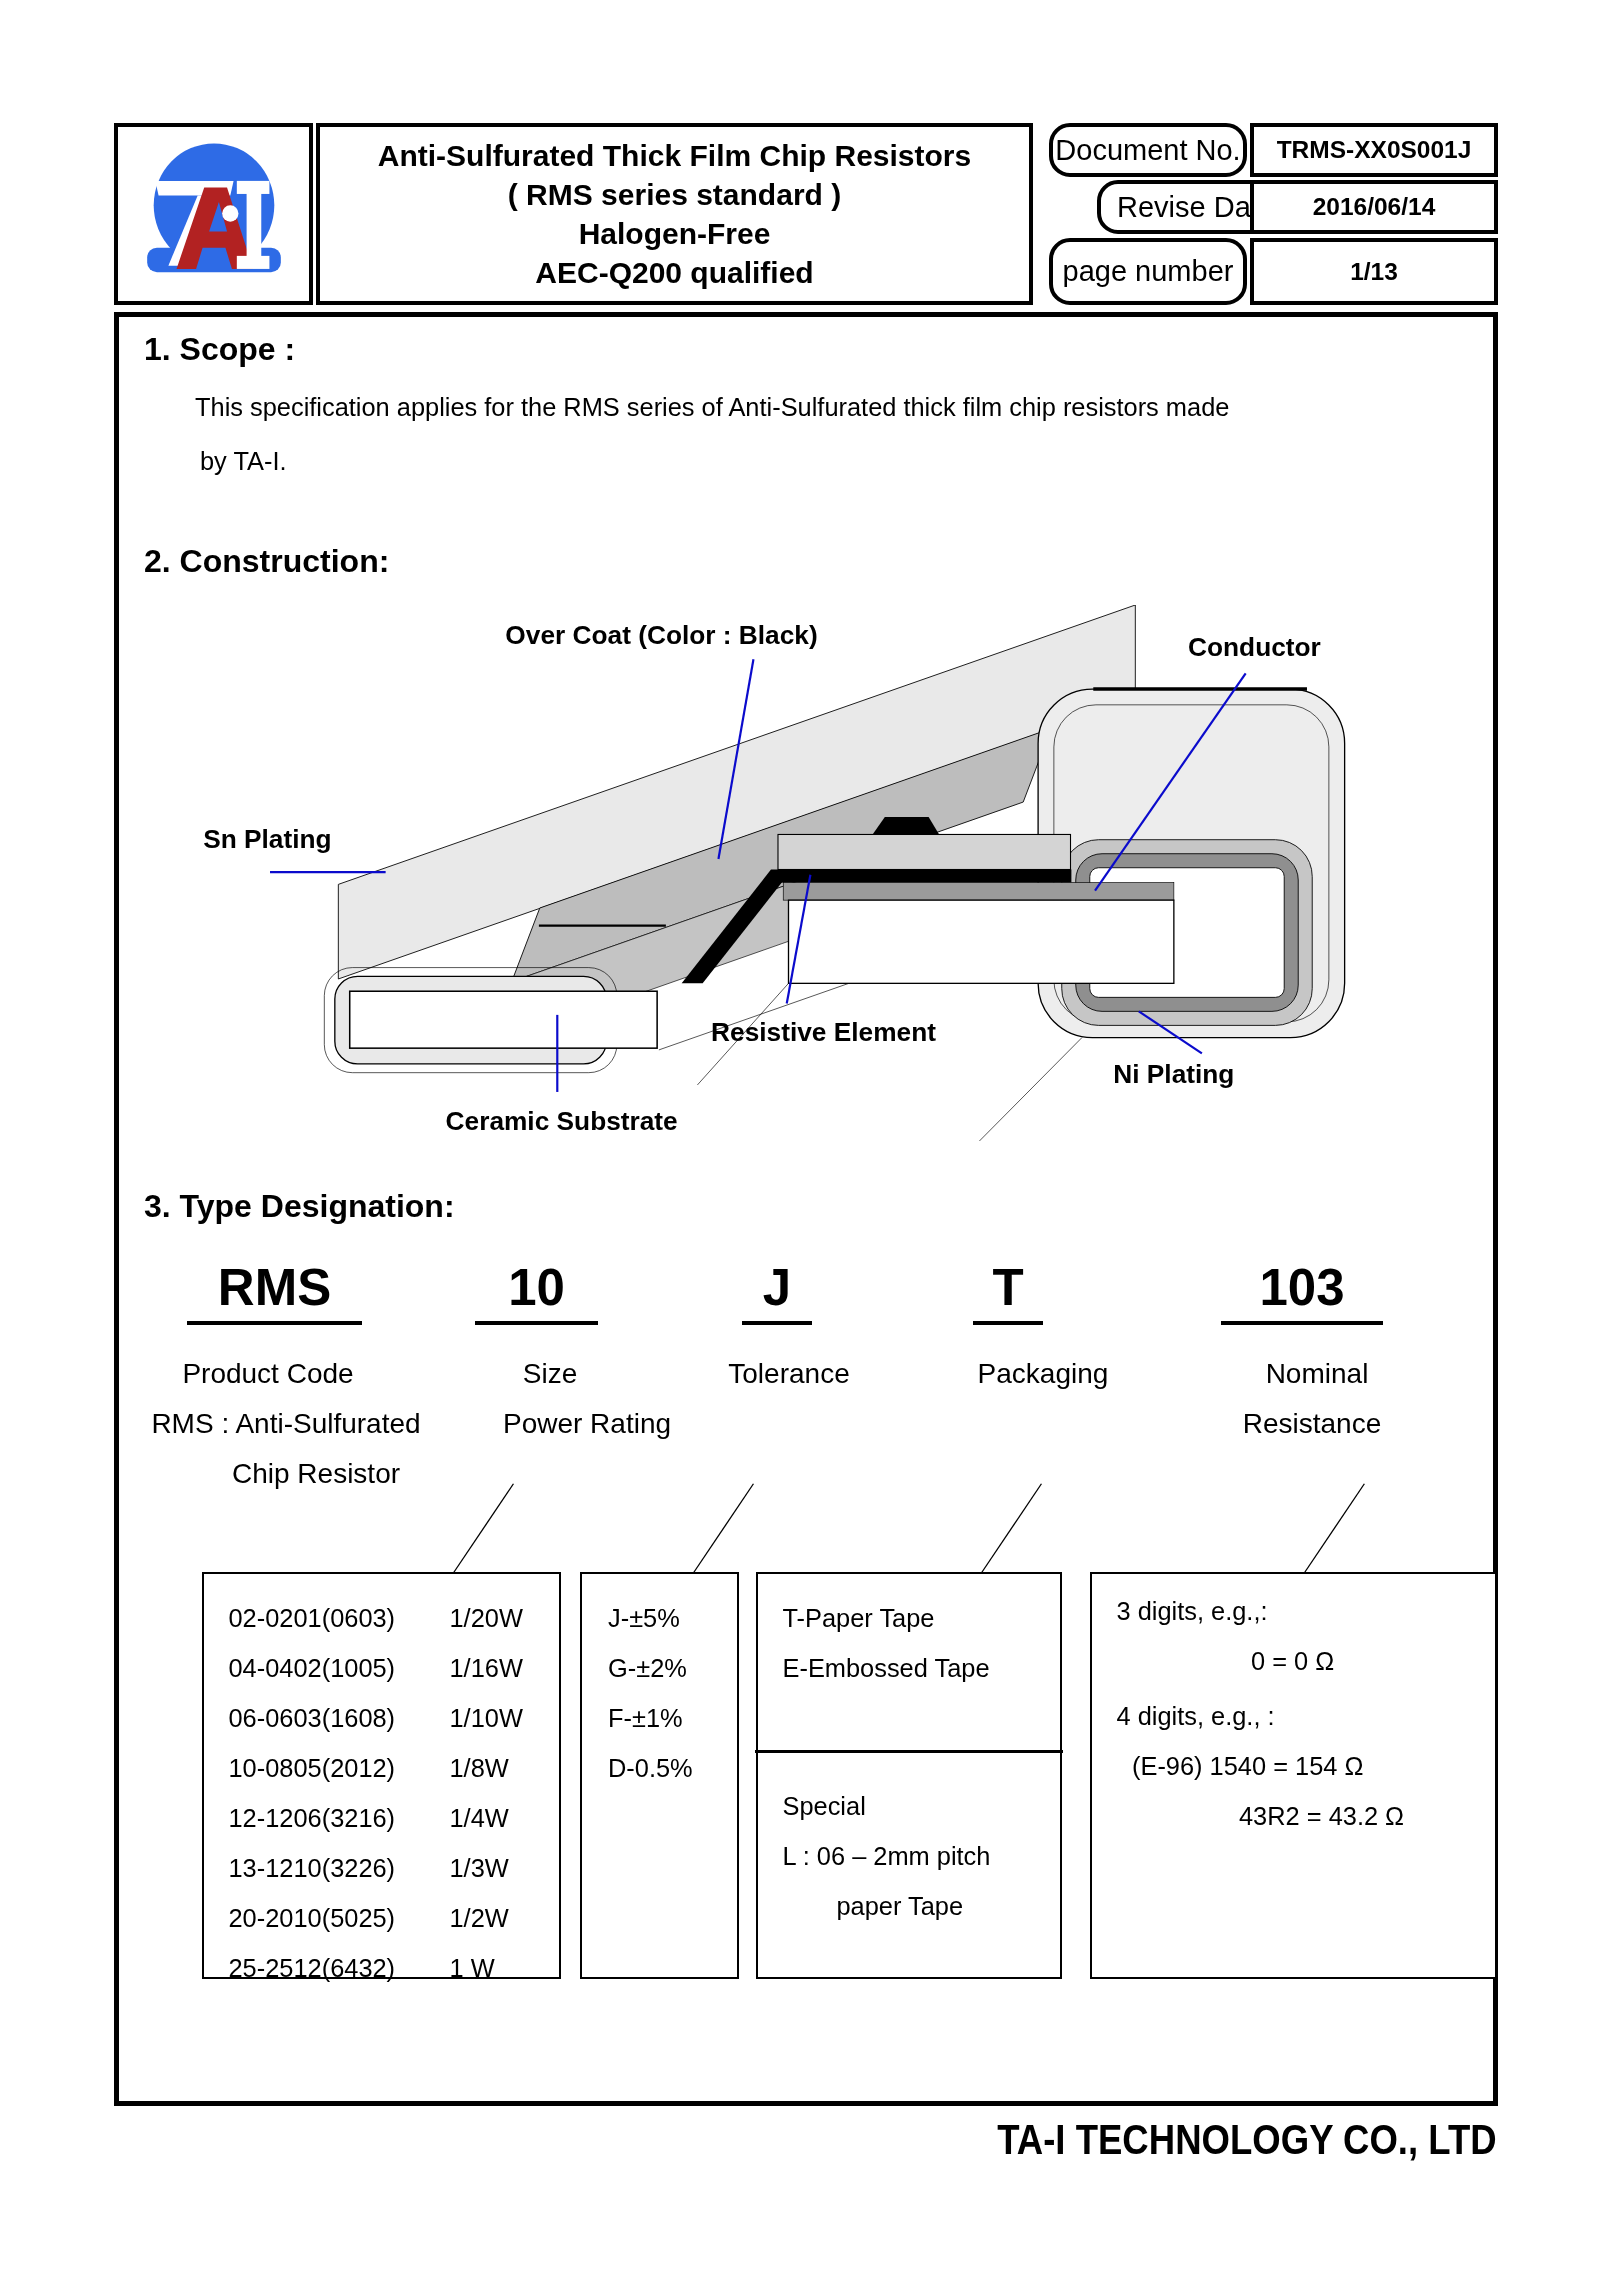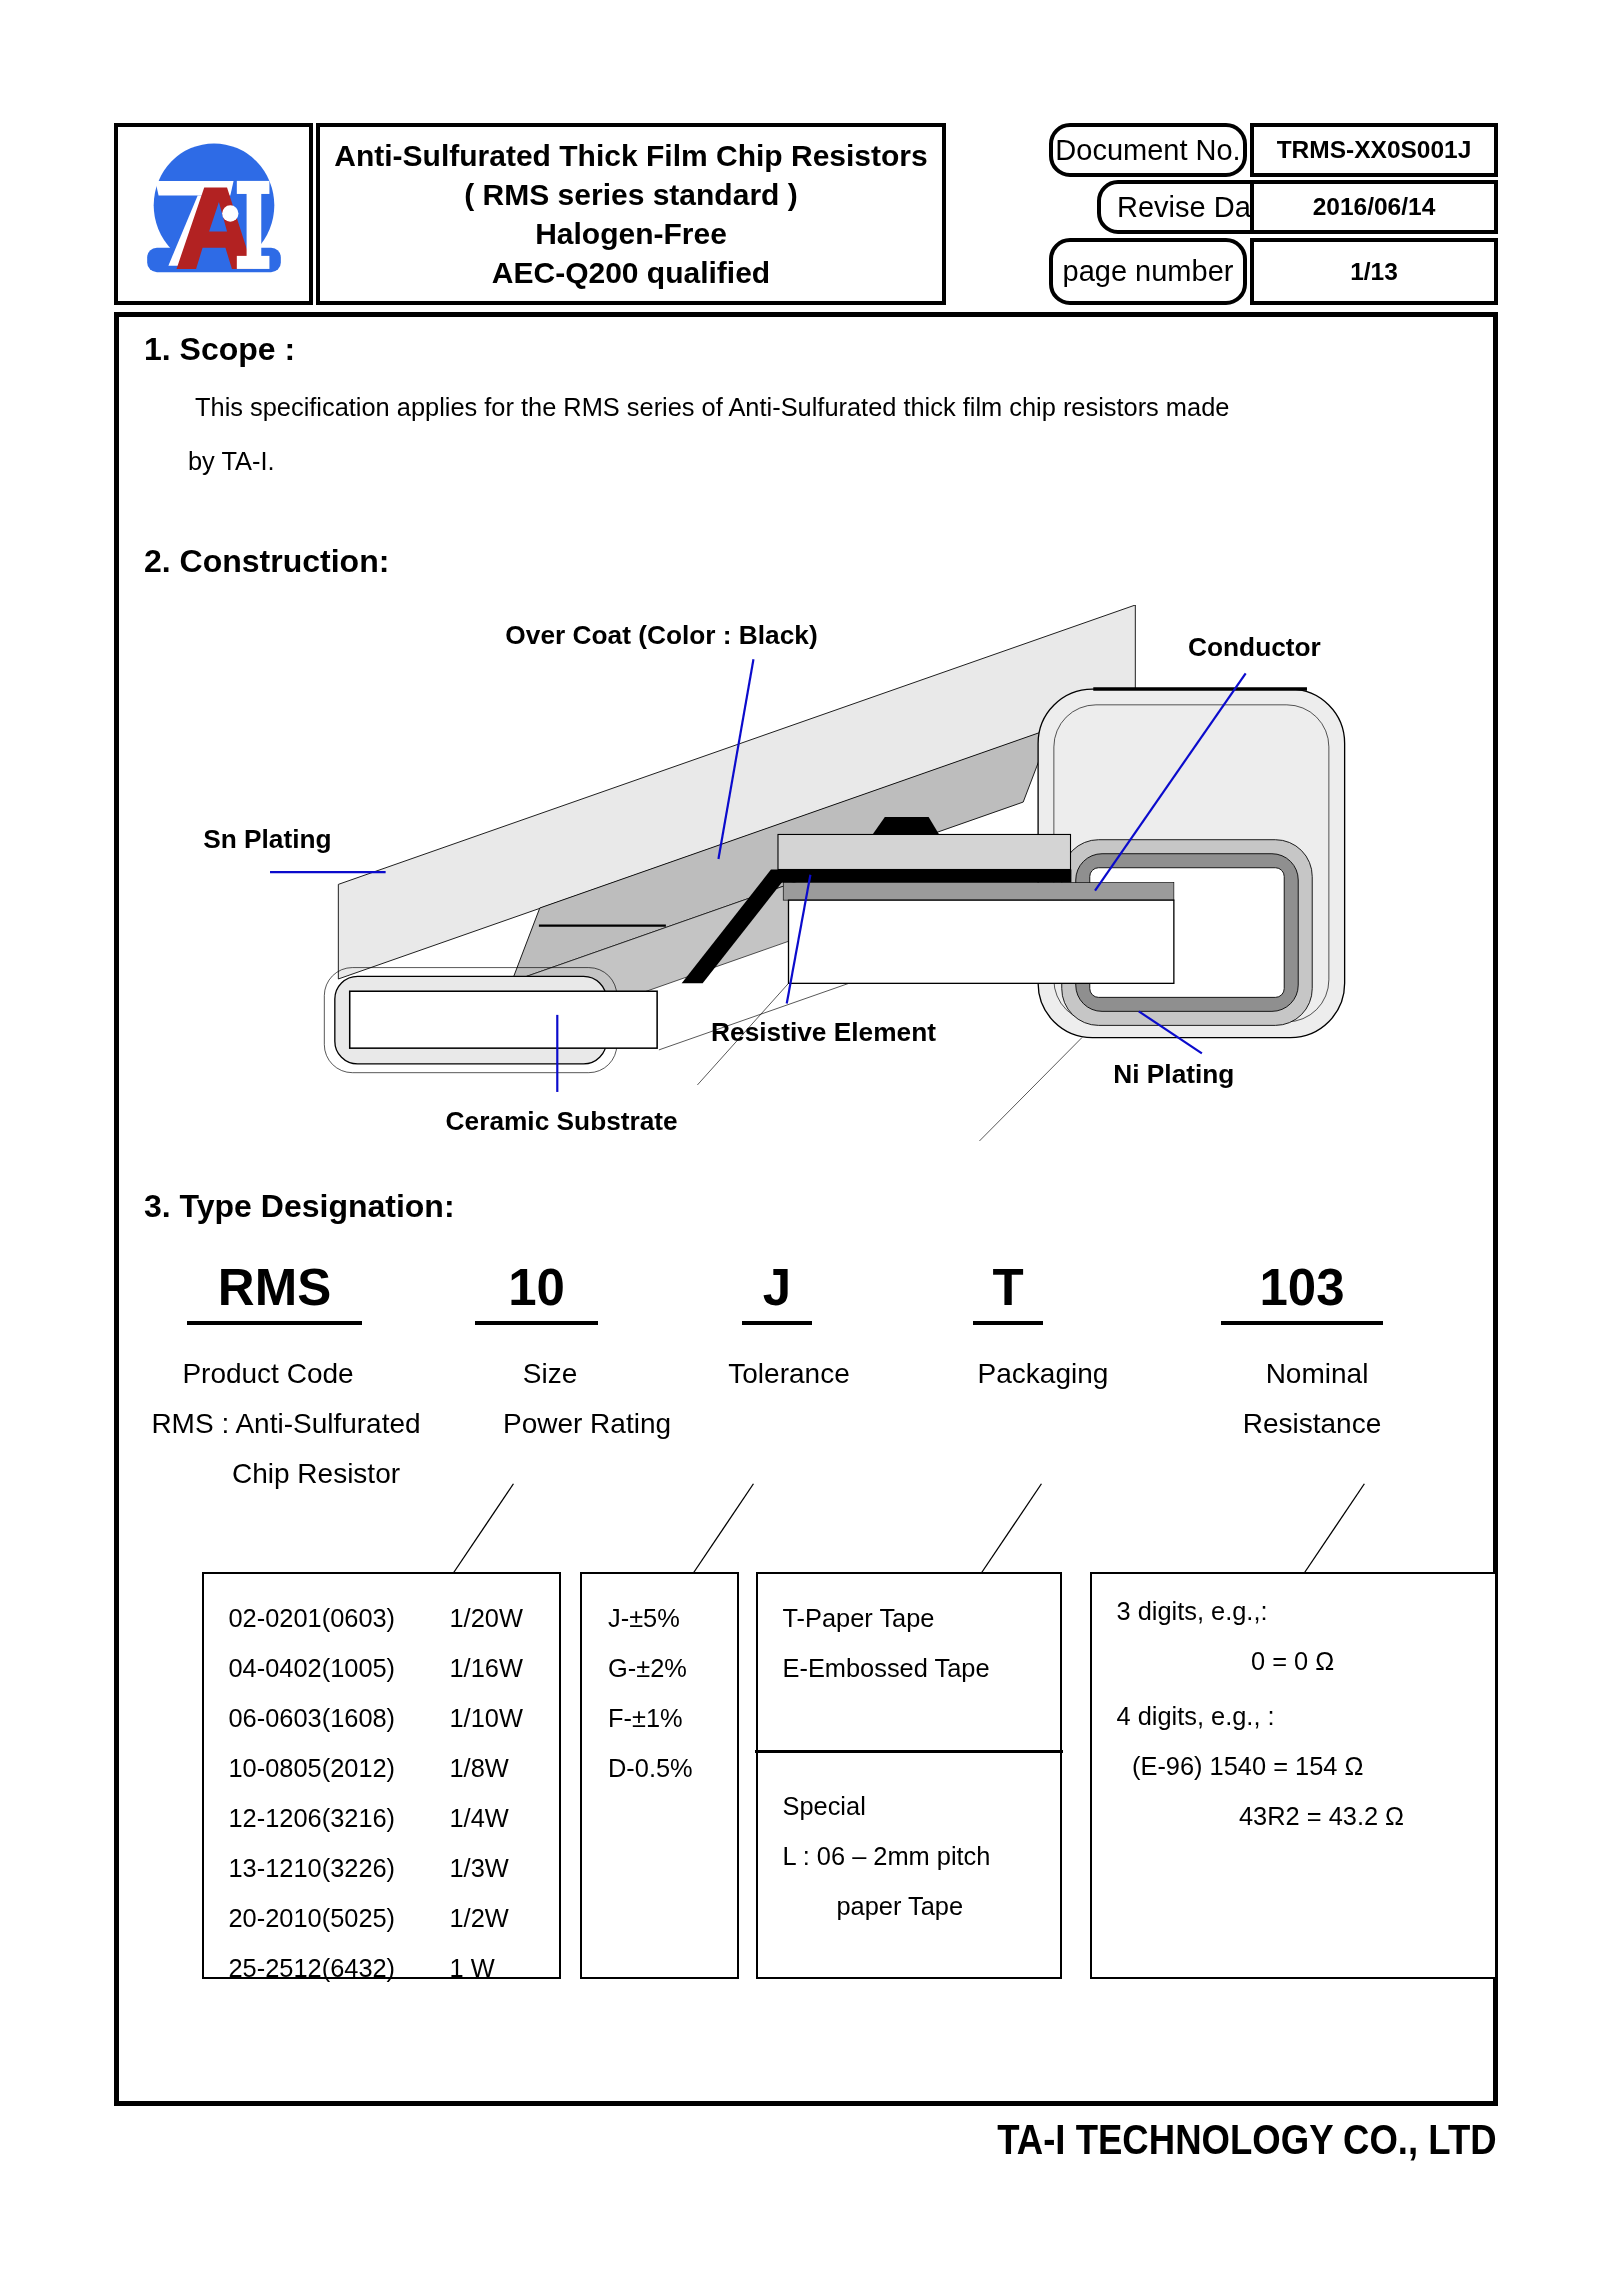--- a/index.html
+++ b/index.html
@@ -38,39 +38,39 @@
     <polygon points="14,30 62,30 60,39 16,39" fill="#ffffff"></polygon>
     <polygon points="40,39 52,39 34,82 22,82" fill="#ffffff"></polygon>
     <path d="M44,34 L58,34 L74,84 L61,84 L57,71 L43,71 L39,84 L27,84 Z M47,61 L53,43 L58,61 Z" fill="#b22222" fill-rule="evenodd"></path>
     <circle cx="60" cy="50" r="5" fill="#ffffff"></circle>
     <rect x="64" y="30" width="20" height="8" fill="#ffffff"></rect>
     <rect x="70" y="32" width="9" height="50" fill="#ffffff"></rect>
     <rect x="64" y="76" width="20" height="8" fill="#ffffff"></rect>
   </svg>
 </div>
 
-<div class="hcell title-cell" style="left:316px;top:123px;width:630px;height:182px;">
+<div class="hcell title-cell" style="left:316px;top:123px;width:717px;height:182px;">
   <div>Anti-Sulfurated Thick Film Chip Resistors</div>
   <div>( RMS series standard )</div>
   <div>Halogen-Free</div>
   <div>AEC-Q200 qualified</div>
 </div>
 
 <div class="hcell meta-label" style="left:1049px;top:123px;width:198px;height:54px;">Document No.</div>
 <div class="hcell meta-value" style="left:1250px;top:123px;width:248px;height:54px;">TRMS-XX0S001J</div>
 <div class="hcell meta-label" style="left:1049px;top:180px;width:198px;height:54px;margin-left:48px;">Revise Date</div>
 <div class="hcell meta-value" style="left:1250px;top:180px;width:248px;height:54px;">2016/06/14</div>
 <div class="hcell meta-label" style="left:1049px;top:238px;width:198px;height:67px;">page number</div>
 <div class="hcell meta-value" style="left:1250px;top:238px;width:248px;height:67px;">1/13</div>
 
 <div class="main-box"></div>
 
 <div class="sec-heading" style="left:144px;top:331px;">1. Scope :</div>
 <div class="body-text" style="left:195px;top:393px;">This specification applies for the RMS series of Anti-Sulfurated thick film chip resistors made</div>
-<div class="body-text" style="left:188px;top:447px;">by TA-I.</div>
+<div class="body-text" style="left:200px;top:447px;">by TA-I.</div>
 
 <div class="sec-heading" style="left:144px;top:543px;text-align:right;">2. Construction:</div>
 
 <svg class="abs" style="left:140px;top:605px;" width="1297" height="543" viewBox="0 0 1480 620">
 
   <polygon points="226,427 1136,108 1136,0 226,319" fill="#e9e9e9" stroke="#000" stroke-width="1"></polygon>
 
   <polygon points="456,346 1040,141 1008,225 424,430" fill="#bdbdbd" stroke="#000" stroke-width="1"></polygon>
   <line x1="455" y1="366" x2="600" y2="366" stroke="#000" stroke-width="2.5"></line>
 

